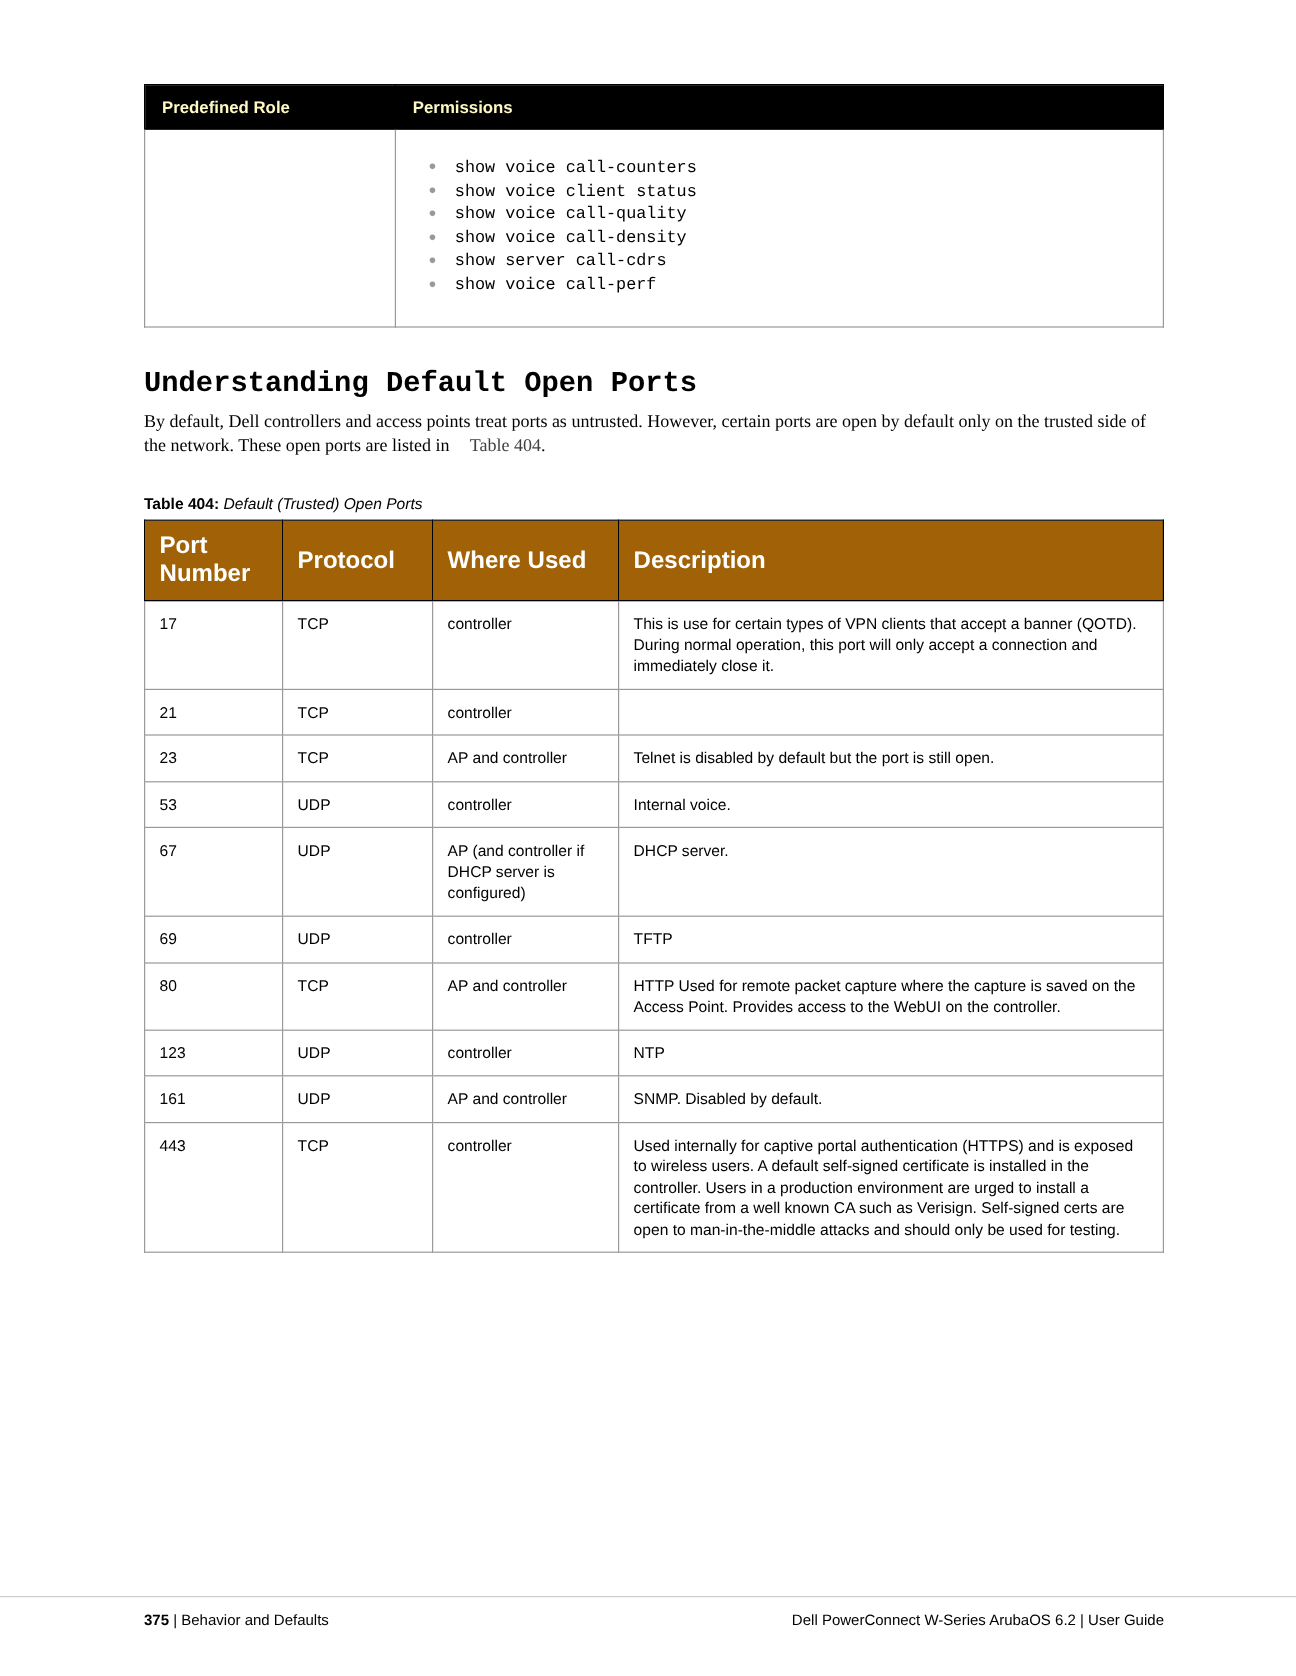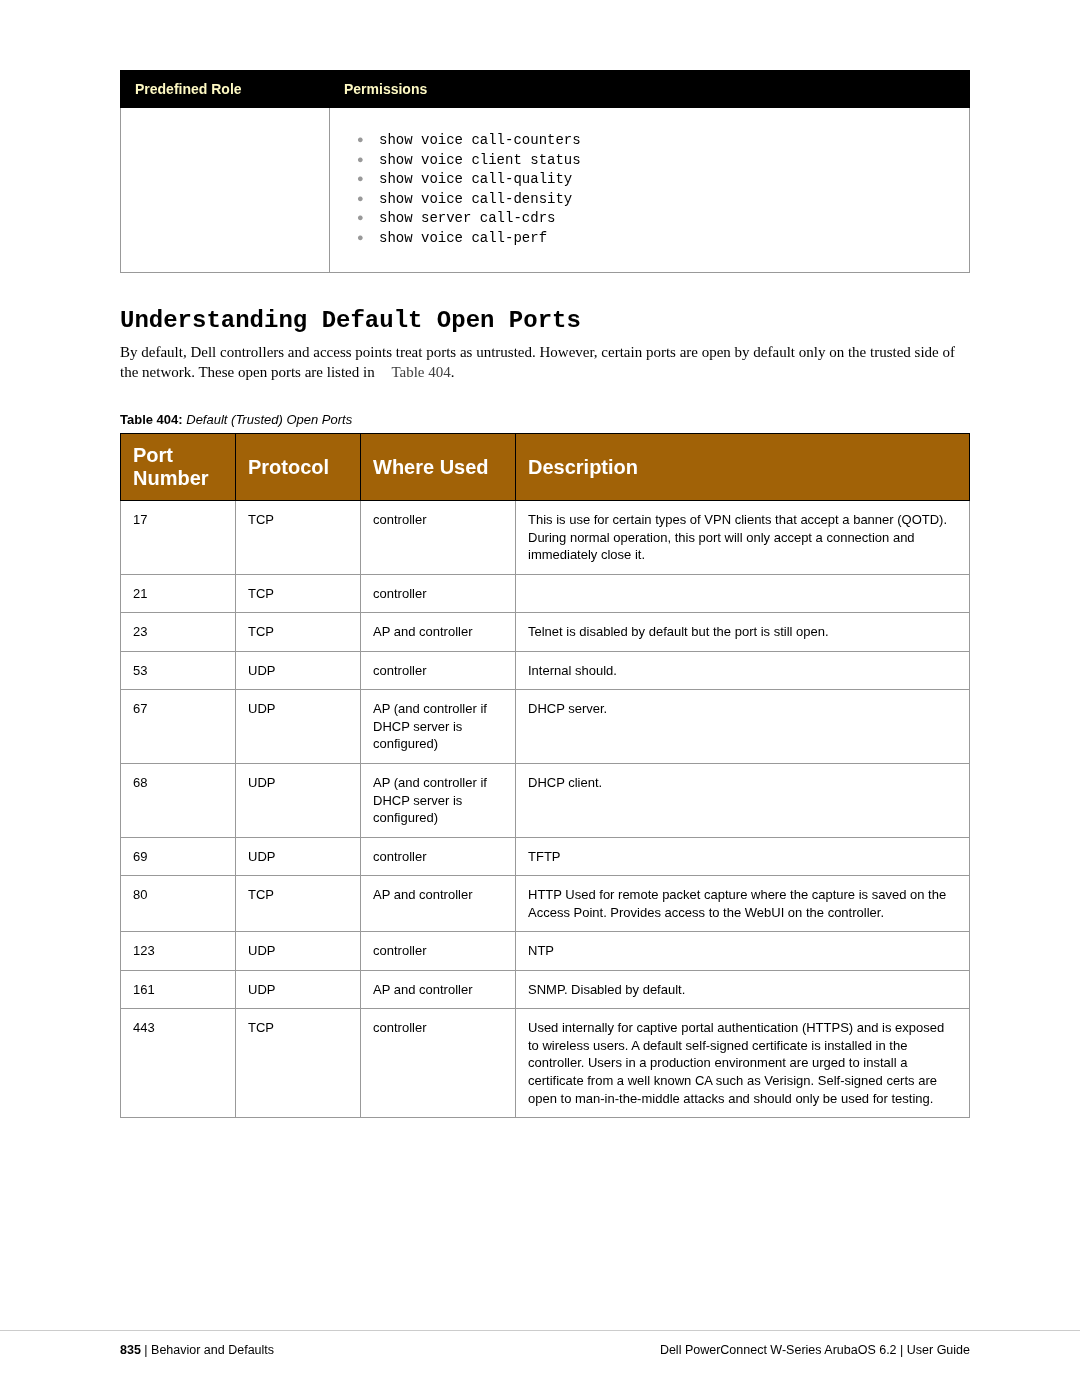--- a/index.html
+++ b/index.html
@@ -176,35 +176,29 @@
         <tr>
           <td class="port-col">23</td>
           <td class="proto-col">TCP</td>
           <td class="where-col">AP and controller</td>
           <td>Telnet is disabled by default but the port is still open.</td>
         </tr>
         <tr>
           <td class="port-col">53</td>
           <td class="proto-col">UDP</td>
           <td class="where-col">controller</td>
-          <td>Internal should.</td>
+          <td>Internal voice.</td>
         </tr>
         <tr>
           <td class="port-col">67</td>
           <td class="proto-col">UDP</td>
           <td class="where-col">AP (and controller if DHCP server is configured)</td>
           <td>DHCP server.</td>
         </tr>
         <tr>
-          <td class="port-col">68</td>
-          <td class="proto-col">UDP</td>
-          <td class="where-col">AP (and controller if DHCP server is configured)</td>
-          <td>DHCP client.</td>
-        </tr>
-        <tr>
           <td class="port-col">69</td>
           <td class="proto-col">UDP</td>
           <td class="where-col">controller</td>
           <td>TFTP</td>
         </tr>
         <tr>
           <td class="port-col">80</td>
           <td class="proto-col">TCP</td>
           <td class="where-col">AP and controller</td>
           <td>HTTP Used for remote packet capture where the capture is saved on the Access Point. Provides access to the WebUI on the controller.</td>
@@ -225,18 +219,18 @@
           <td class="port-col">443</td>
           <td class="proto-col">TCP</td>
           <td class="where-col">controller</td>
           <td>Used internally for captive portal authentication (HTTPS) and is exposed to wireless users. A default self-signed certificate is installed in the controller. Users in a production environment are urged to install a certificate from a well known CA such as Verisign. Self-signed certs are open to man-in-the-middle attacks and should only be used for testing.</td>
         </tr>
       </tbody>
   </table>
 
   <div class="footer">
     <div>
-      <span class="bold">835</span><span> | </span><span>Behavior and Defaults</span>
+      <span class="bold">375</span><span> | </span><span>Behavior and Defaults</span>
     </div>
     <div>Dell PowerConnect W-Series ArubaOS 6.2  |  User Guide</div>
   </div>
 
 </div>
 
 </body></html>

